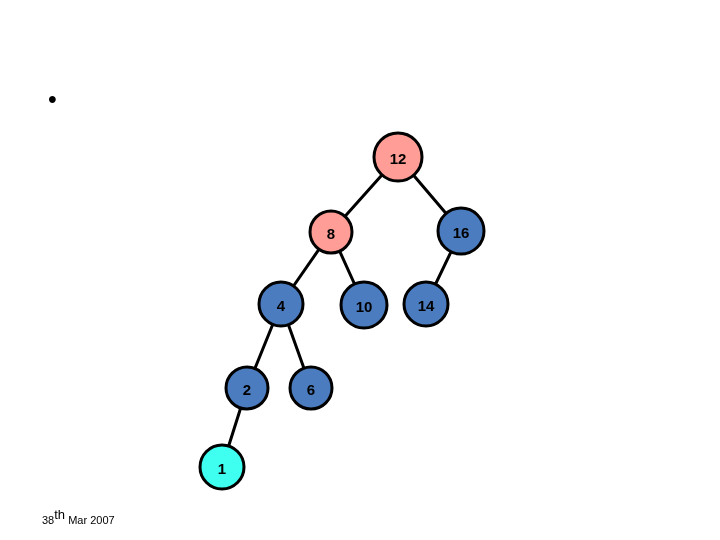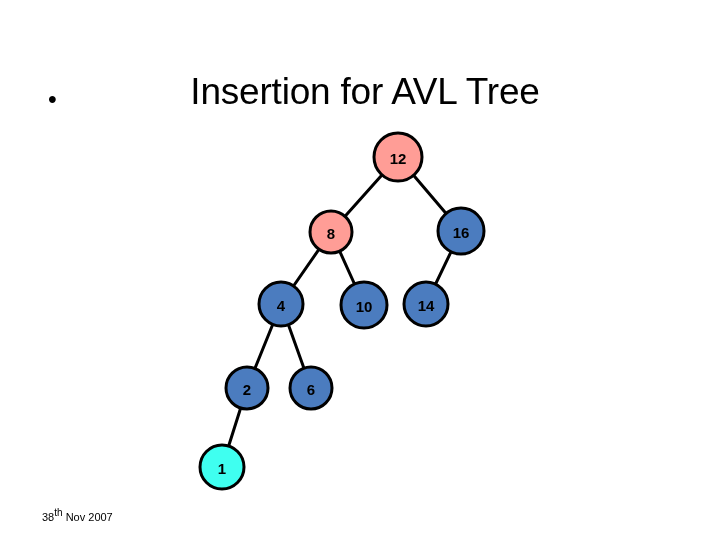--- a/index.html
+++ b/index.html
@@ -68,39 +68,38 @@
   #footer-date {
     position: absolute;
     left: 42px;
     top: 508px;
     font-size: 11px;
     line-height: 14px;
     color: #000000;
     white-space: nowrap;
   }
   #footer-date .sup {
-    font-size: 10px;
+    font-size: 13px;
     vertical-align: super;
     line-height: 1;
   }
   .node-label {
     font-family: "Liberation Sans", sans-serif;
     font-weight: bold;
     font-size: 15px;
     fill: #000000;
     text-anchor: middle;
     dominant-baseline: central;
   }
 </style>
 </head>
 <body>
 
 <div id="slide">
 
-  <h1 id="slide-title">Insertion for AVL Tree</h1>
 
   <ul id="body-list">
     <li>
       <span class="bullet-dot">•</span>
     </li>
   </ul>
 
   <svg id="tree-figure" viewBox="0 0 720 540">
     <g id="edge-layer">
         <line x1="398" y1="157" x2="331" y2="232" stroke="#000000" stroke-width="3" stroke-linecap="round"></line>
@@ -146,16 +145,16 @@
           <text x="311" y="389" class="node-label">6</text>
         </g>
         <g>
           <circle cx="222" cy="467" r="22" fill="#3FFFF0" stroke="#000000" stroke-width="3"></circle>
           <text x="222" y="468" class="node-label">1</text>
         </g>
       </g>
   </svg>
 
   <div id="footer-date">
-    <span>38</span><span class="sup">th</span><span> Nov 2007</span>
+    <span>38</span><span class="sup">th</span><span> Mar 2007</span>
   </div>
 
 </div>
 
 </body></html>

